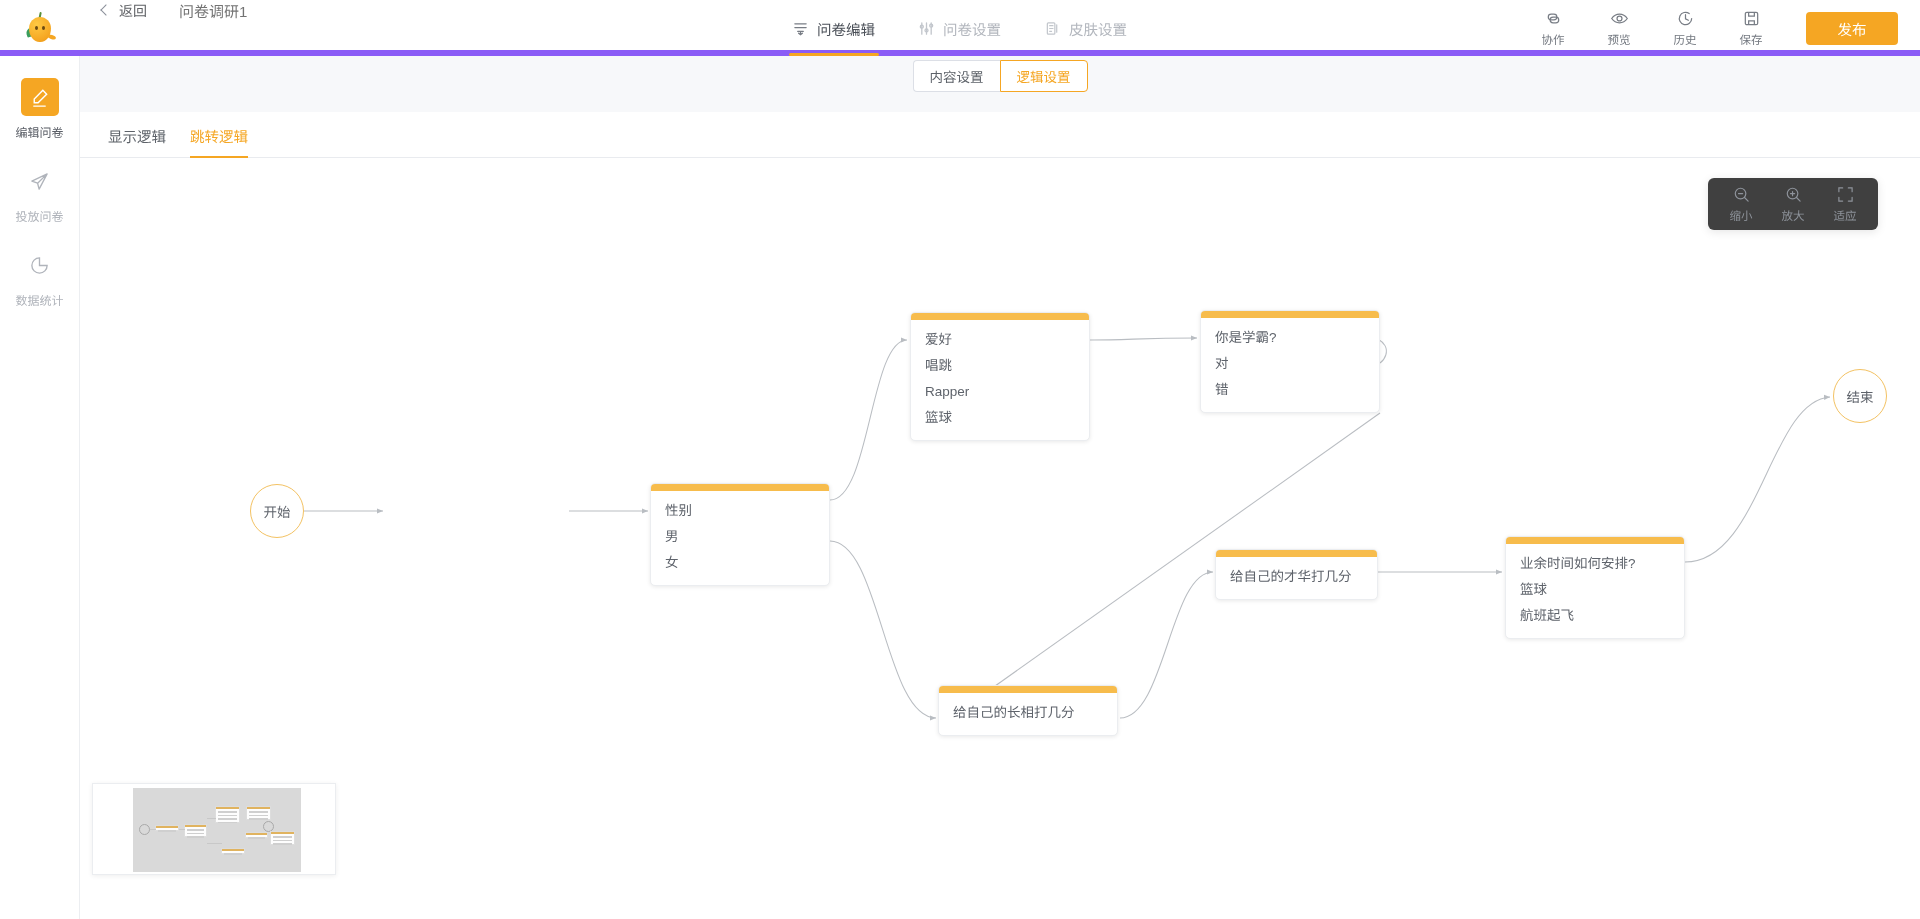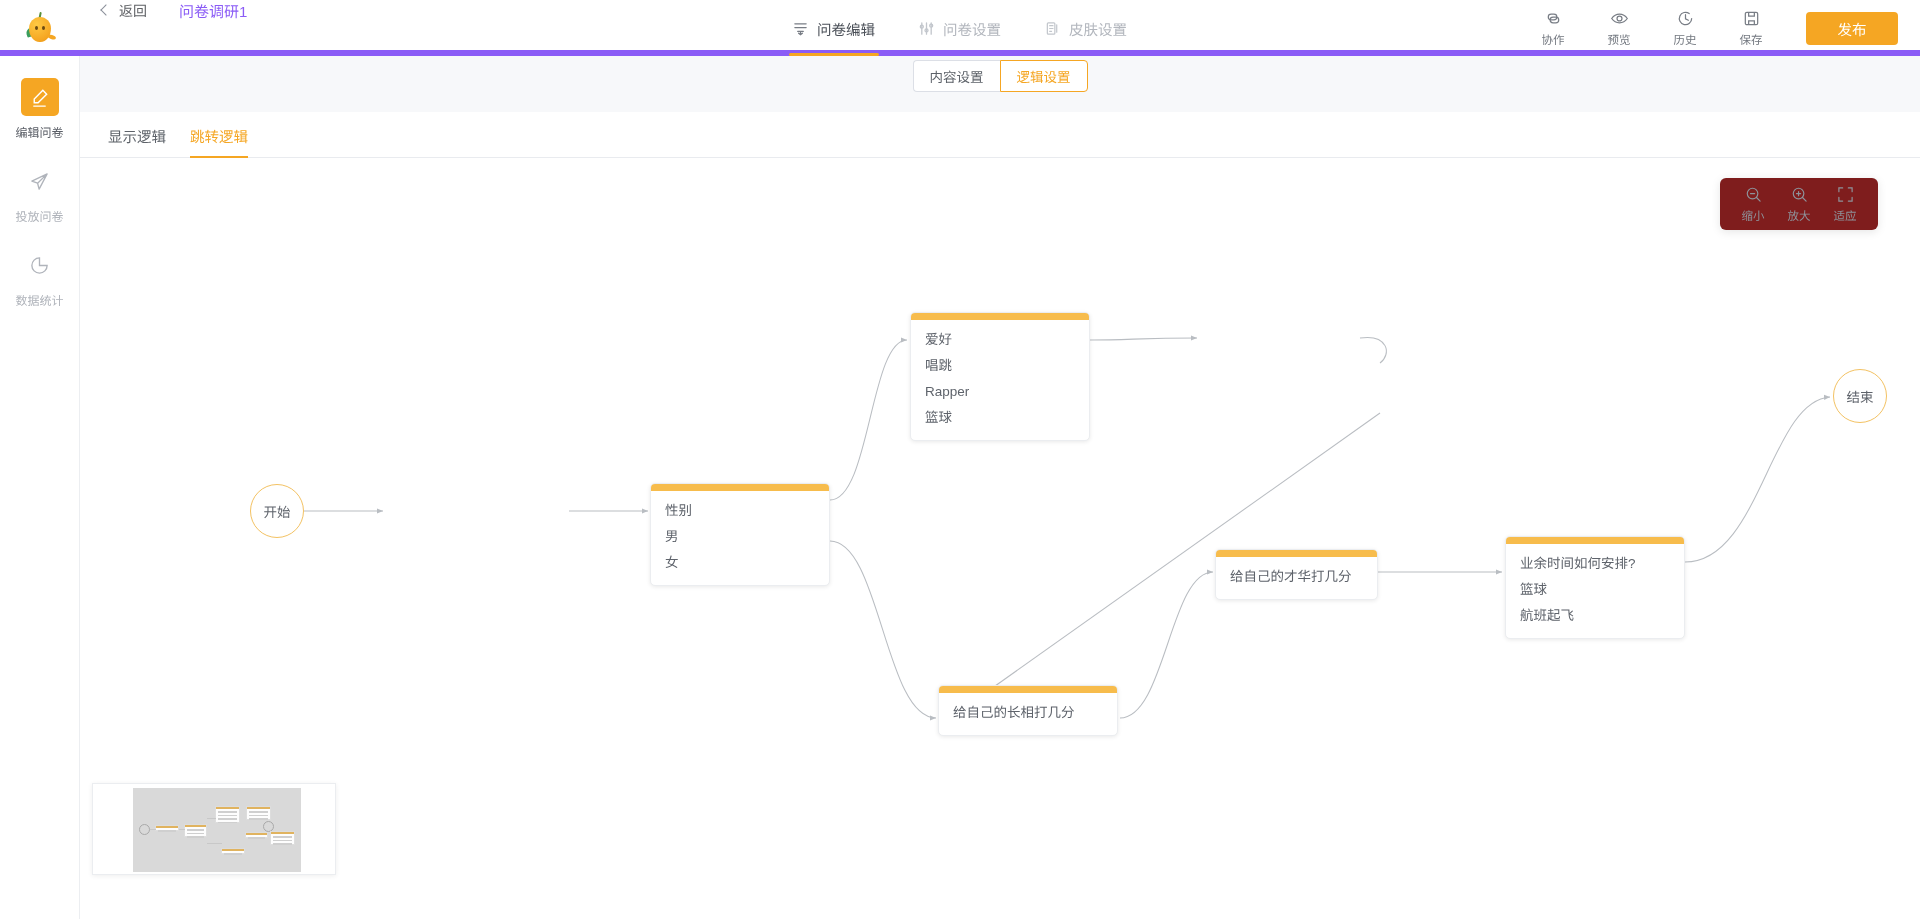--- a/index.html
+++ b/index.html
@@ -51,21 +51,21 @@
 
   .back-group {
     display: flex; align-items: center; gap: 7px; margin-left: 22px;
     cursor: pointer; color: #606266; font-size: 14px;
   }
   .chev-left {
     width: 8px; height: 8px; border-left: 1.6px solid #8a8f99;
     border-bottom: 1.6px solid #8a8f99; transform: rotate(45deg);
     display: inline-block; margin-right: 2px;
   }
-  .doc-title { margin-left: 32px; font-size: 15px; color: #8b5cf6; }
+  .doc-title { margin-left: 32px; font-size: 15px; color: #737373; }
 
   .center-tabs {
     position: absolute; left: 50%; transform: translateX(-50%);
     top: 0; height: 56px; display: flex; align-items: stretch; gap: 0;
   }
   .ctab {
     display: flex; align-items: center; gap: 9px; padding: 0 22px;
     height: 56px; font-size: 14.5px; color: #b3b7be; cursor: pointer;
     position: relative;
   }
@@ -167,22 +167,22 @@
   .term {
     position: absolute; width: 54px; height: 54px; border-radius: 50%;
     border: 1.6px solid #f3c263; background: #fff;
     display: flex; align-items: center; justify-content: center;
     font-size: 13.5px; color: #5e636b;
   }
 
   
   .zoombox {
     position: absolute; right: 42px; top: 20px; height: 52px;
-    background: #7f1d1d; border-radius: 6px; box-shadow: 0 2px 10px rgba(0,0,0,.10);
-    display: flex; align-items: center; padding: 0 10px; z-index: 9;
+    background: #404040; border-radius: 6px; box-shadow: 0 2px 10px rgba(0,0,0,.10);
+    display: flex; align-items: center; padding: 0 10px; gap: 6px; z-index: 9;
   }
   .zitem {
     width: 46px; display: flex; flex-direction: column; align-items: center;
     gap: 2px; font-size: 11.5px; color: #8e939b; cursor: pointer;
   }
 
   
   .minimap {
     position: absolute; left: 12px; bottom: 44px; width: 244px; height: 92px;
     background: #fff; border: 1px solid #ebedf0;
@@ -406,20 +406,28 @@
     <div class="node" style="left:830px; top:154px; width:180px;">
       <div class="bar"></div>
       <div class="body">
         <div class="ln">爱好</div>
         <div class="ln">唱跳</div>
         <div class="ln">Rapper</div>
         <div class="ln">篮球</div>
       </div>
     </div>
 
+    <div class="node" style="left:1120px; top:152px; width:180px;">
+      <div class="bar"></div>
+      <div class="body">
+        <div class="ln">你是学霸?</div>
+        <div class="ln">对</div>
+        <div class="ln">错</div>
+      </div>
+    </div>
 
     <div class="node" style="left:1135px; top:391px; width:163px;">
       <div class="bar"></div>
       <div class="body">
         <div class="ln">给自己的才华打几分</div>
       </div>
     </div>
 
     <div class="node" style="left:1425px; top:378px; width:180px;">
       <div class="bar"></div>

